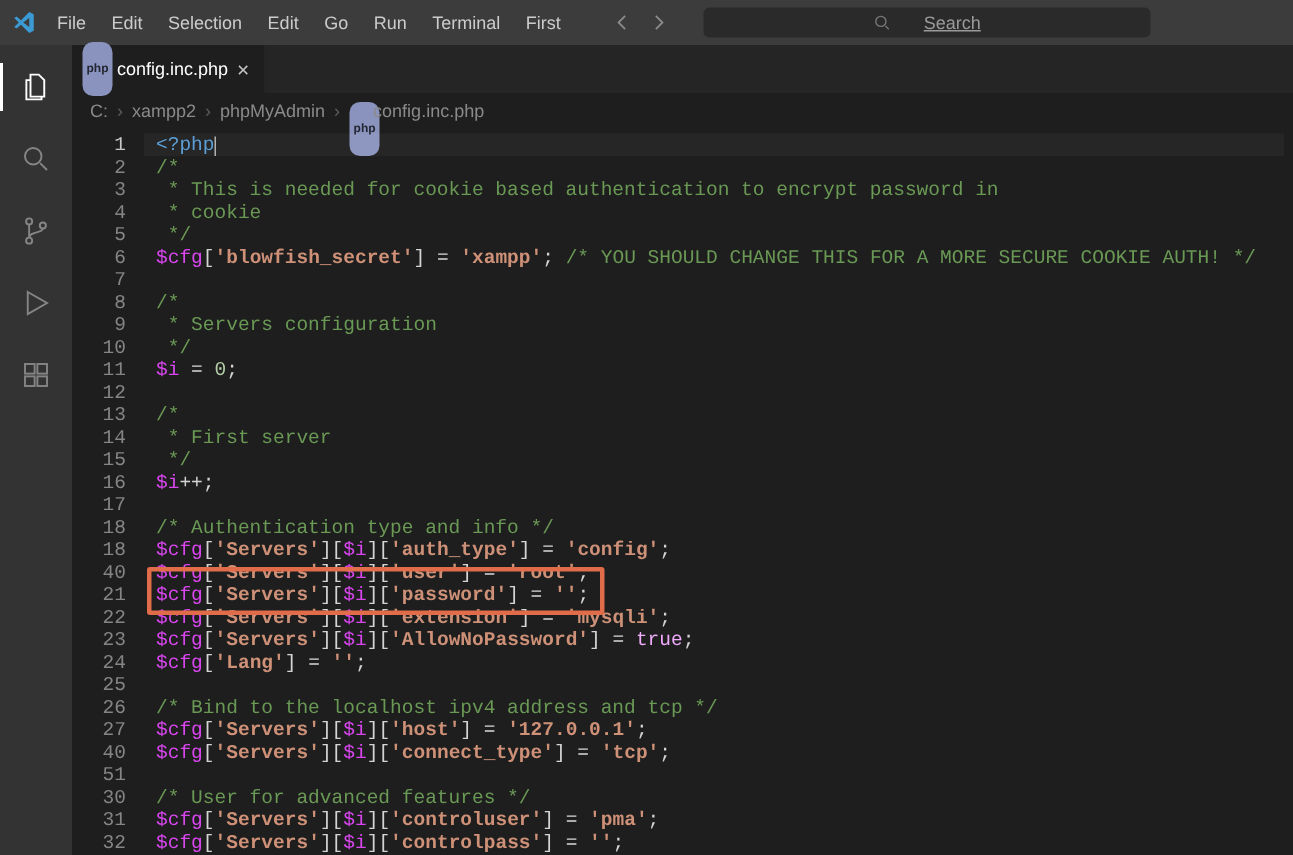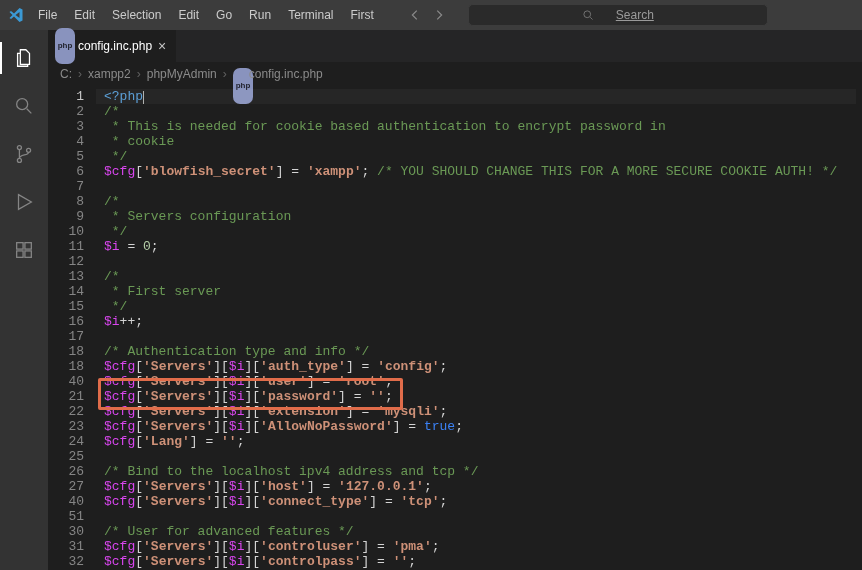--- a/index.html
+++ b/index.html
@@ -127,21 +127,21 @@
     white-space: pre;
   }
   .code .line { height:15px; display:block; }
 
   
   .tok-tag   { color:#569cd6; }                 
   .tok-com   { color:#6a9955; }                 
   .tok-var   { color:#d946ef; }                 
   .tok-str   { color:#ce9178;font-weight:bold; }                 
   .tok-num   { color:#b5cea8; }                 
-  .tok-bool  { color:#3b82f6; }                 
+  .tok-bool  { color:#f0abfc; }                 
   .tok-punc  { color:#d4d4d4; }                 
   .tok-op    { color:#d4d4d4; }
 
   .cursor-line-bg {
     position:absolute;
     left:0; right:0;
     height:15px;
     background: rgba(255,255,255,0.04);
     pointer-events:none;
   }

